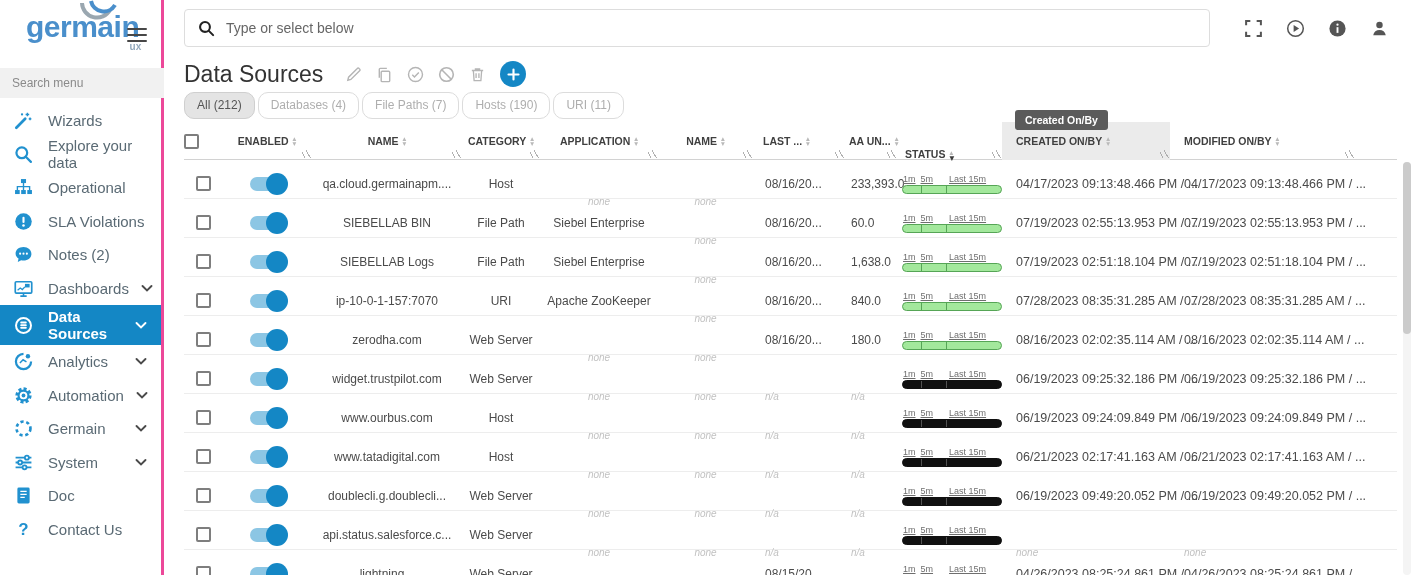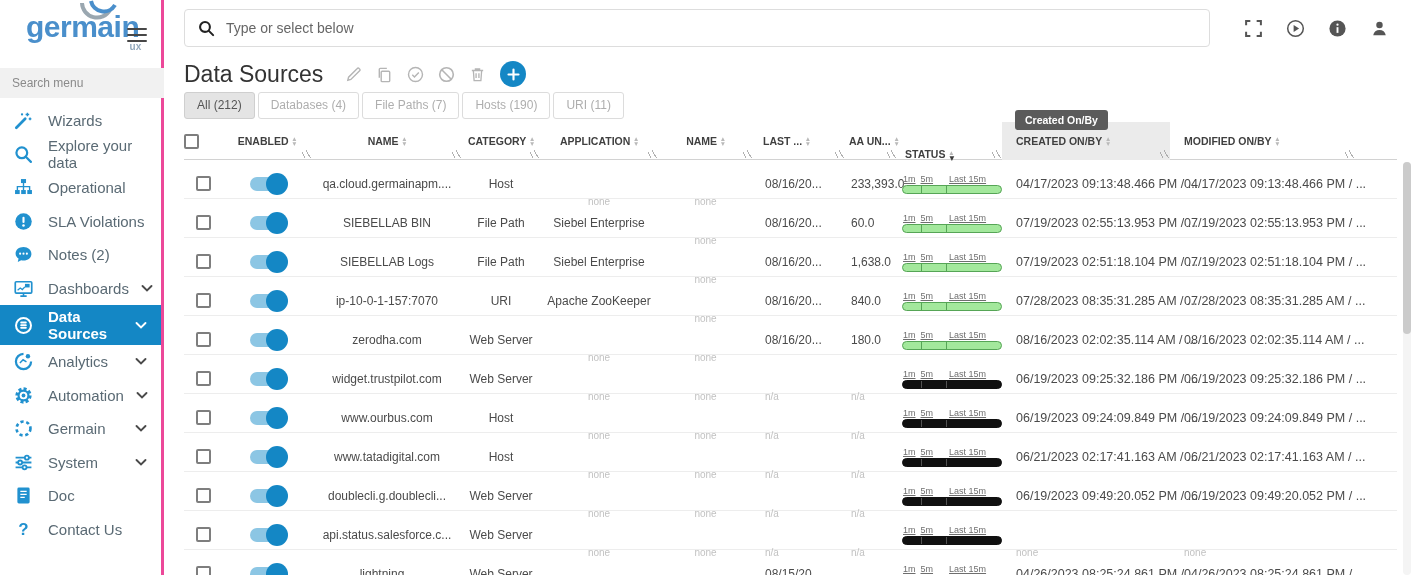--- a/index.html
+++ b/index.html
@@ -46,21 +46,21 @@
   .title-row { height:36px; display:flex; align-items:center; padding:0 20px; gap:18px; }
   .title-row h1 { font-size:23px; font-weight:400; color:#333; margin-right:4px; }
   .title-actions { display:flex; align-items:center; gap:14px; }
   .act { background:none; border:none; color:#b5b5b5; cursor:pointer; padding:0; display:flex; }
   .act svg { width:17px; height:17px; }
   .add-btn { width:26px; height:26px; border-radius:50%; background:var(--accent,#1487c5); border:none;
     display:flex; align-items:center; justify-content:center; cursor:pointer; }
   .add-btn svg { width:13px; height:13px; }
 
   .tabs { height:30px; display:flex; gap:3px; padding:0 20px; align-items:flex-start; }
-  .tab { padding:5px 12px 6px; font-size:12px; border:1px solid #dcdcdc; border-radius:3px;
+  .tab { padding:5px 12px 6px; font-size:12px; border:1px solid #dcdcdc; border-radius:10px;
     background:#fff; color:#aeaeae; cursor:pointer; font-family:inherit; }
   .tab.active { background:#e4e4e4; color:#555; border-color:#cfcfcf; }
 
   
   .table-area { position:relative; padding:0 16px 0 20px; }
   .thead, .tr { display:grid; grid-template-columns:38px 90px 150px 78px 118px 95px 92px 52px 105px 168px 185px; }
   .thead { height:38px; border-bottom:1px solid #d2d2d2; align-items:center; }
   .th { position:relative; display:flex; align-items:center; height:38px; font-size:10.5px; font-weight:bold;
     color:#3f3f3f; cursor:pointer; }
   .th .th-label { white-space:nowrap; }
@@ -76,21 +76,21 @@
 
   .tbody { height:415px; overflow:hidden; }
   .tr { height:39px; border-bottom:1px solid #ededed; align-items:center; }
   .td { display:flex; align-items:center; height:100%; }
   .td.c0 { justify-content:center; }
   .td.c1,.td.c2,.td.c3,.td.c4,.td.c5 { justify-content:center; }
   .td.c6 { padding-left:12px; } .td.c7 { padding-left:6px; } .td.c8 { padding-left:4px;justify-content:flex-end; }
   .td.c9 { padding-left:14px; } .td.c10 { padding-left:14px; }
   .val { font-size:12px; color:#4a4a4a; white-space:nowrap; }
   .date .val { font-size:12.5px; color:#4a4a4a; }
-  .muted { font-size:10px; color:#c2c2c2; white-space:nowrap;margin-top:36px; }
+  .muted { font-size:10px; font-style:italic; color:#c2c2c2; white-space:nowrap;margin-top:36px; }
 
   .cbx { width:15px; height:15px; border:2px solid #7e7e7e; border-radius:2px; background:#fff; cursor:pointer; }
   .toggle { position:relative; width:35px; height:14px; border-radius:7px; background:var(--track,#8cc6e4); cursor:pointer; }
   .toggle .knob { position:absolute; right:-3px; top:-4px; width:22px; height:22px; border-radius:50%;
     background:var(--accent,#1487c5); }
 
   .spark { width:100px; cursor:pointer; }
   .sl { display:flex; font-size:9px; color:#6e6e6e; line-height:10px; margin-bottom:1px; }
   .sl span { text-decoration:underline; }
   .sl .g1 { margin-left:1px; } .sl .g2 { margin-left:5px; } .sl .g3 { margin-left:16px; }

